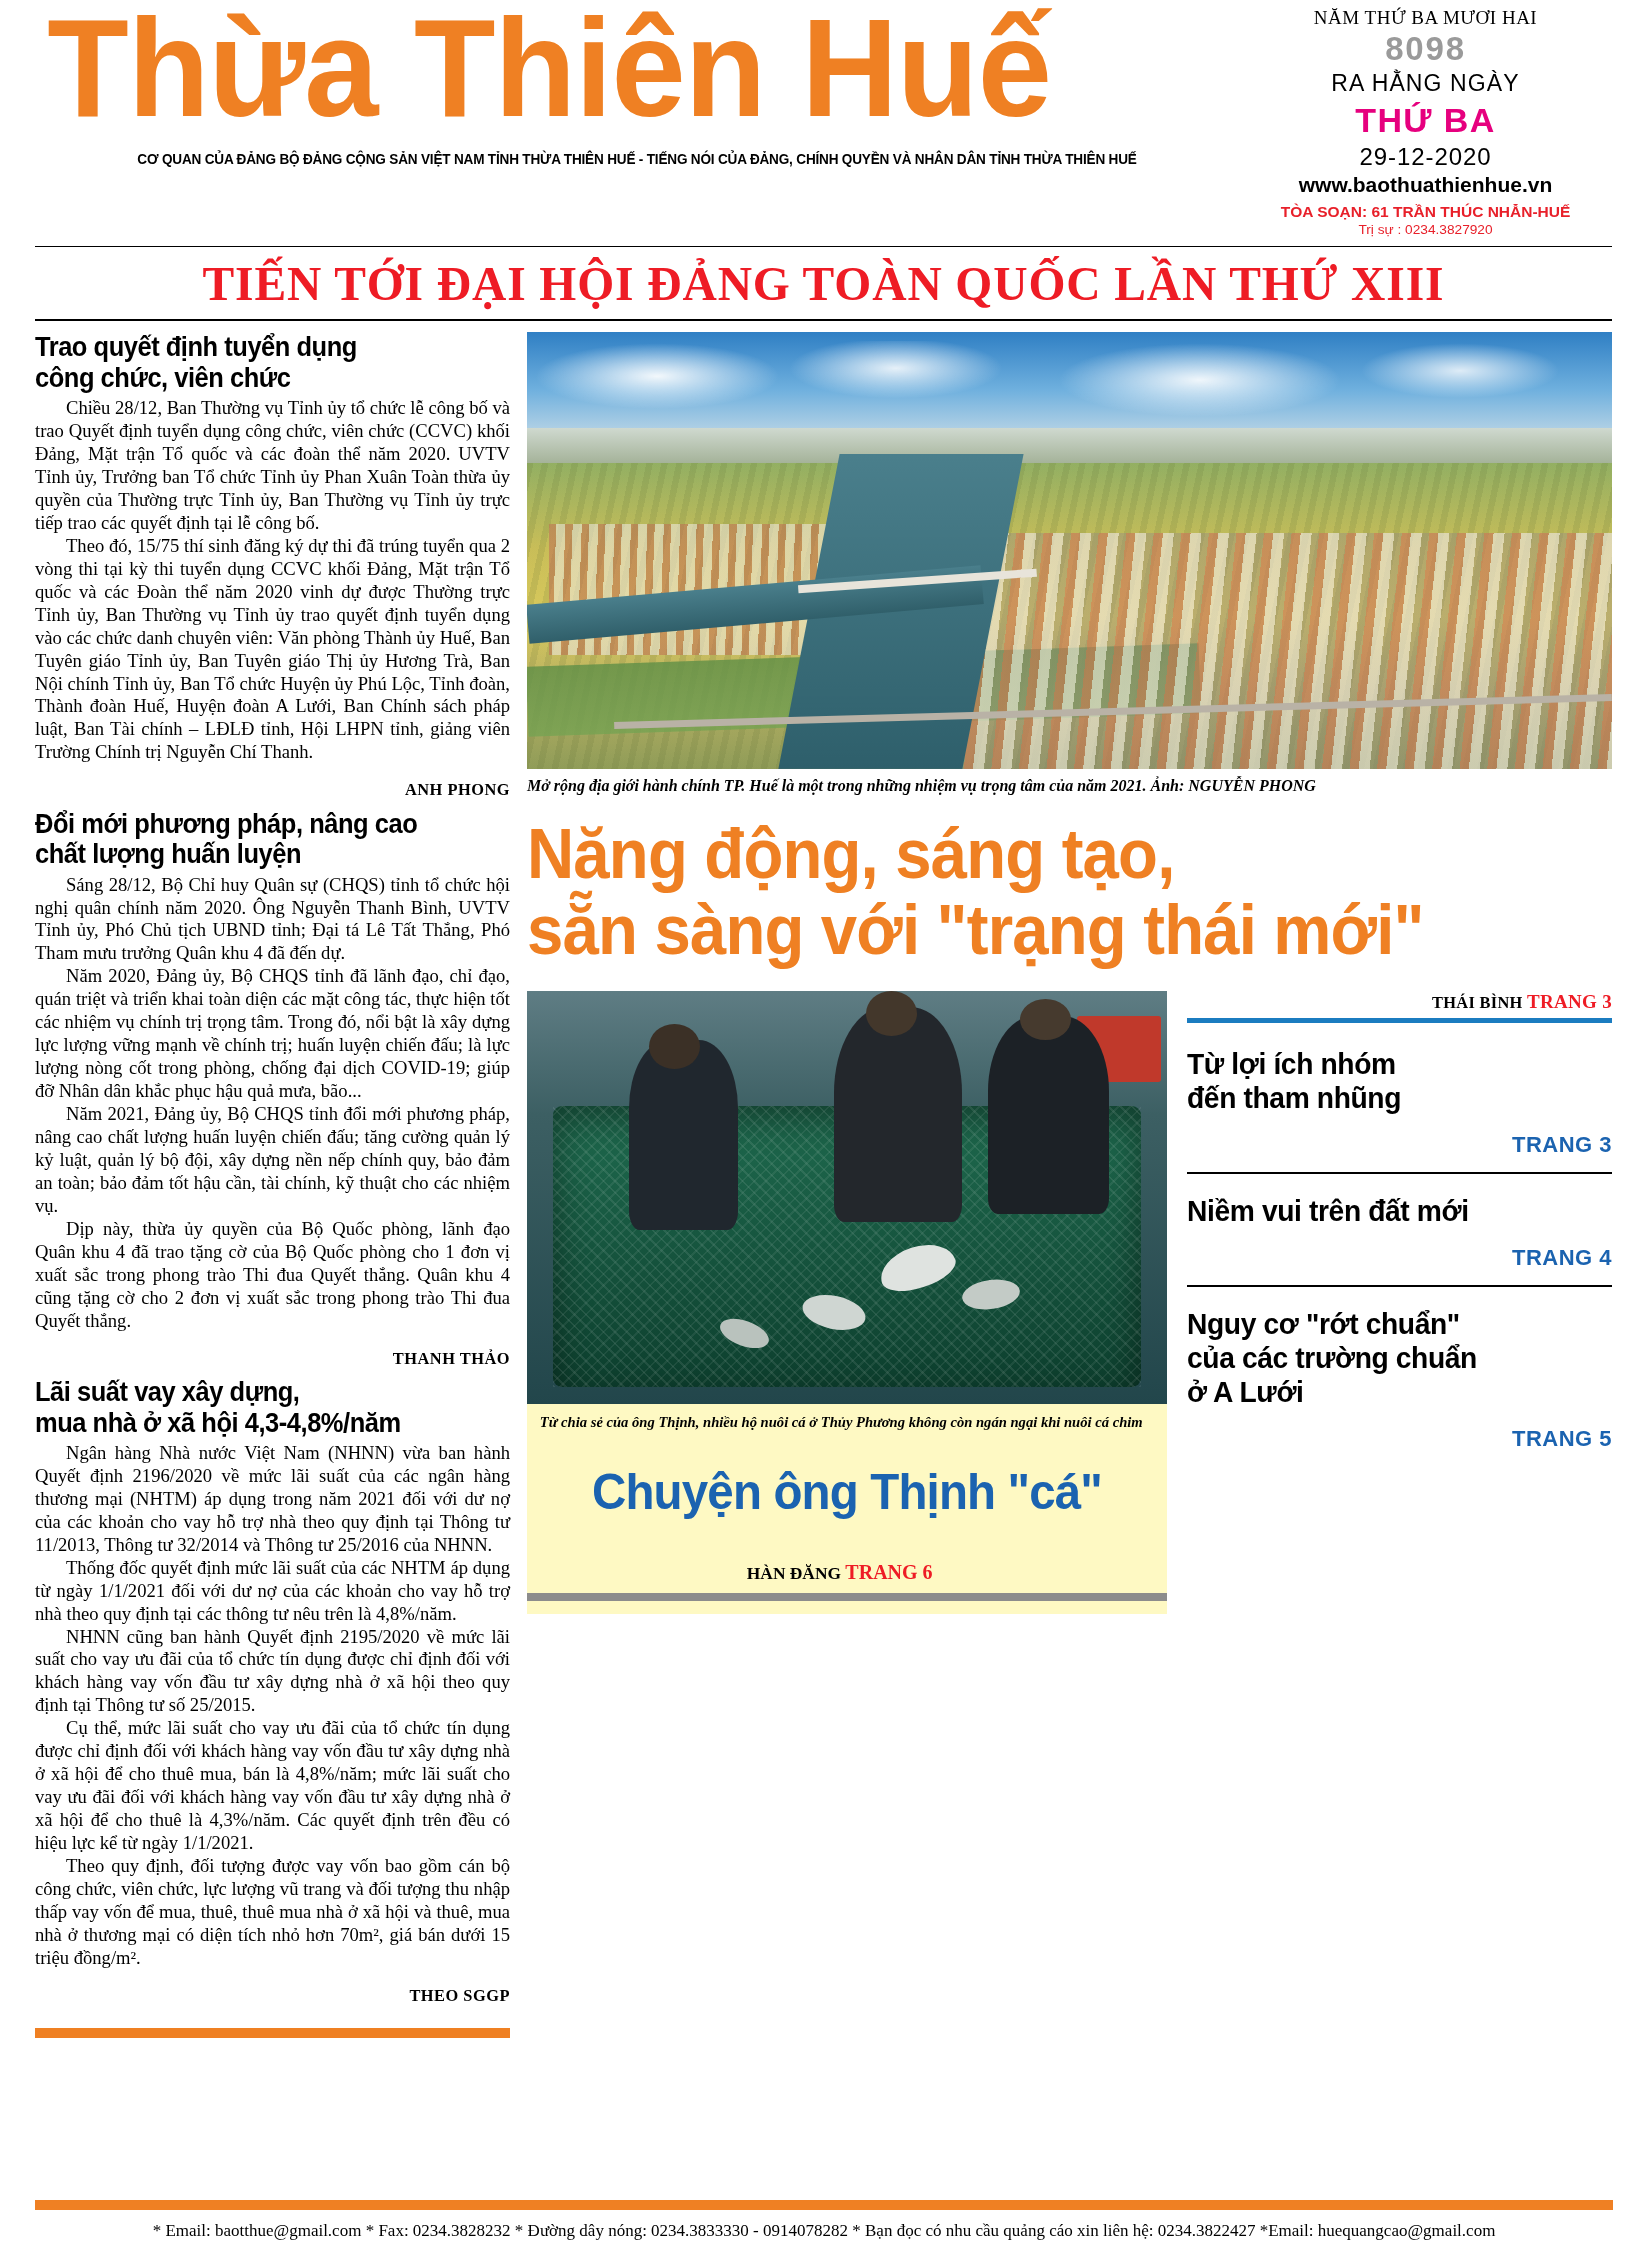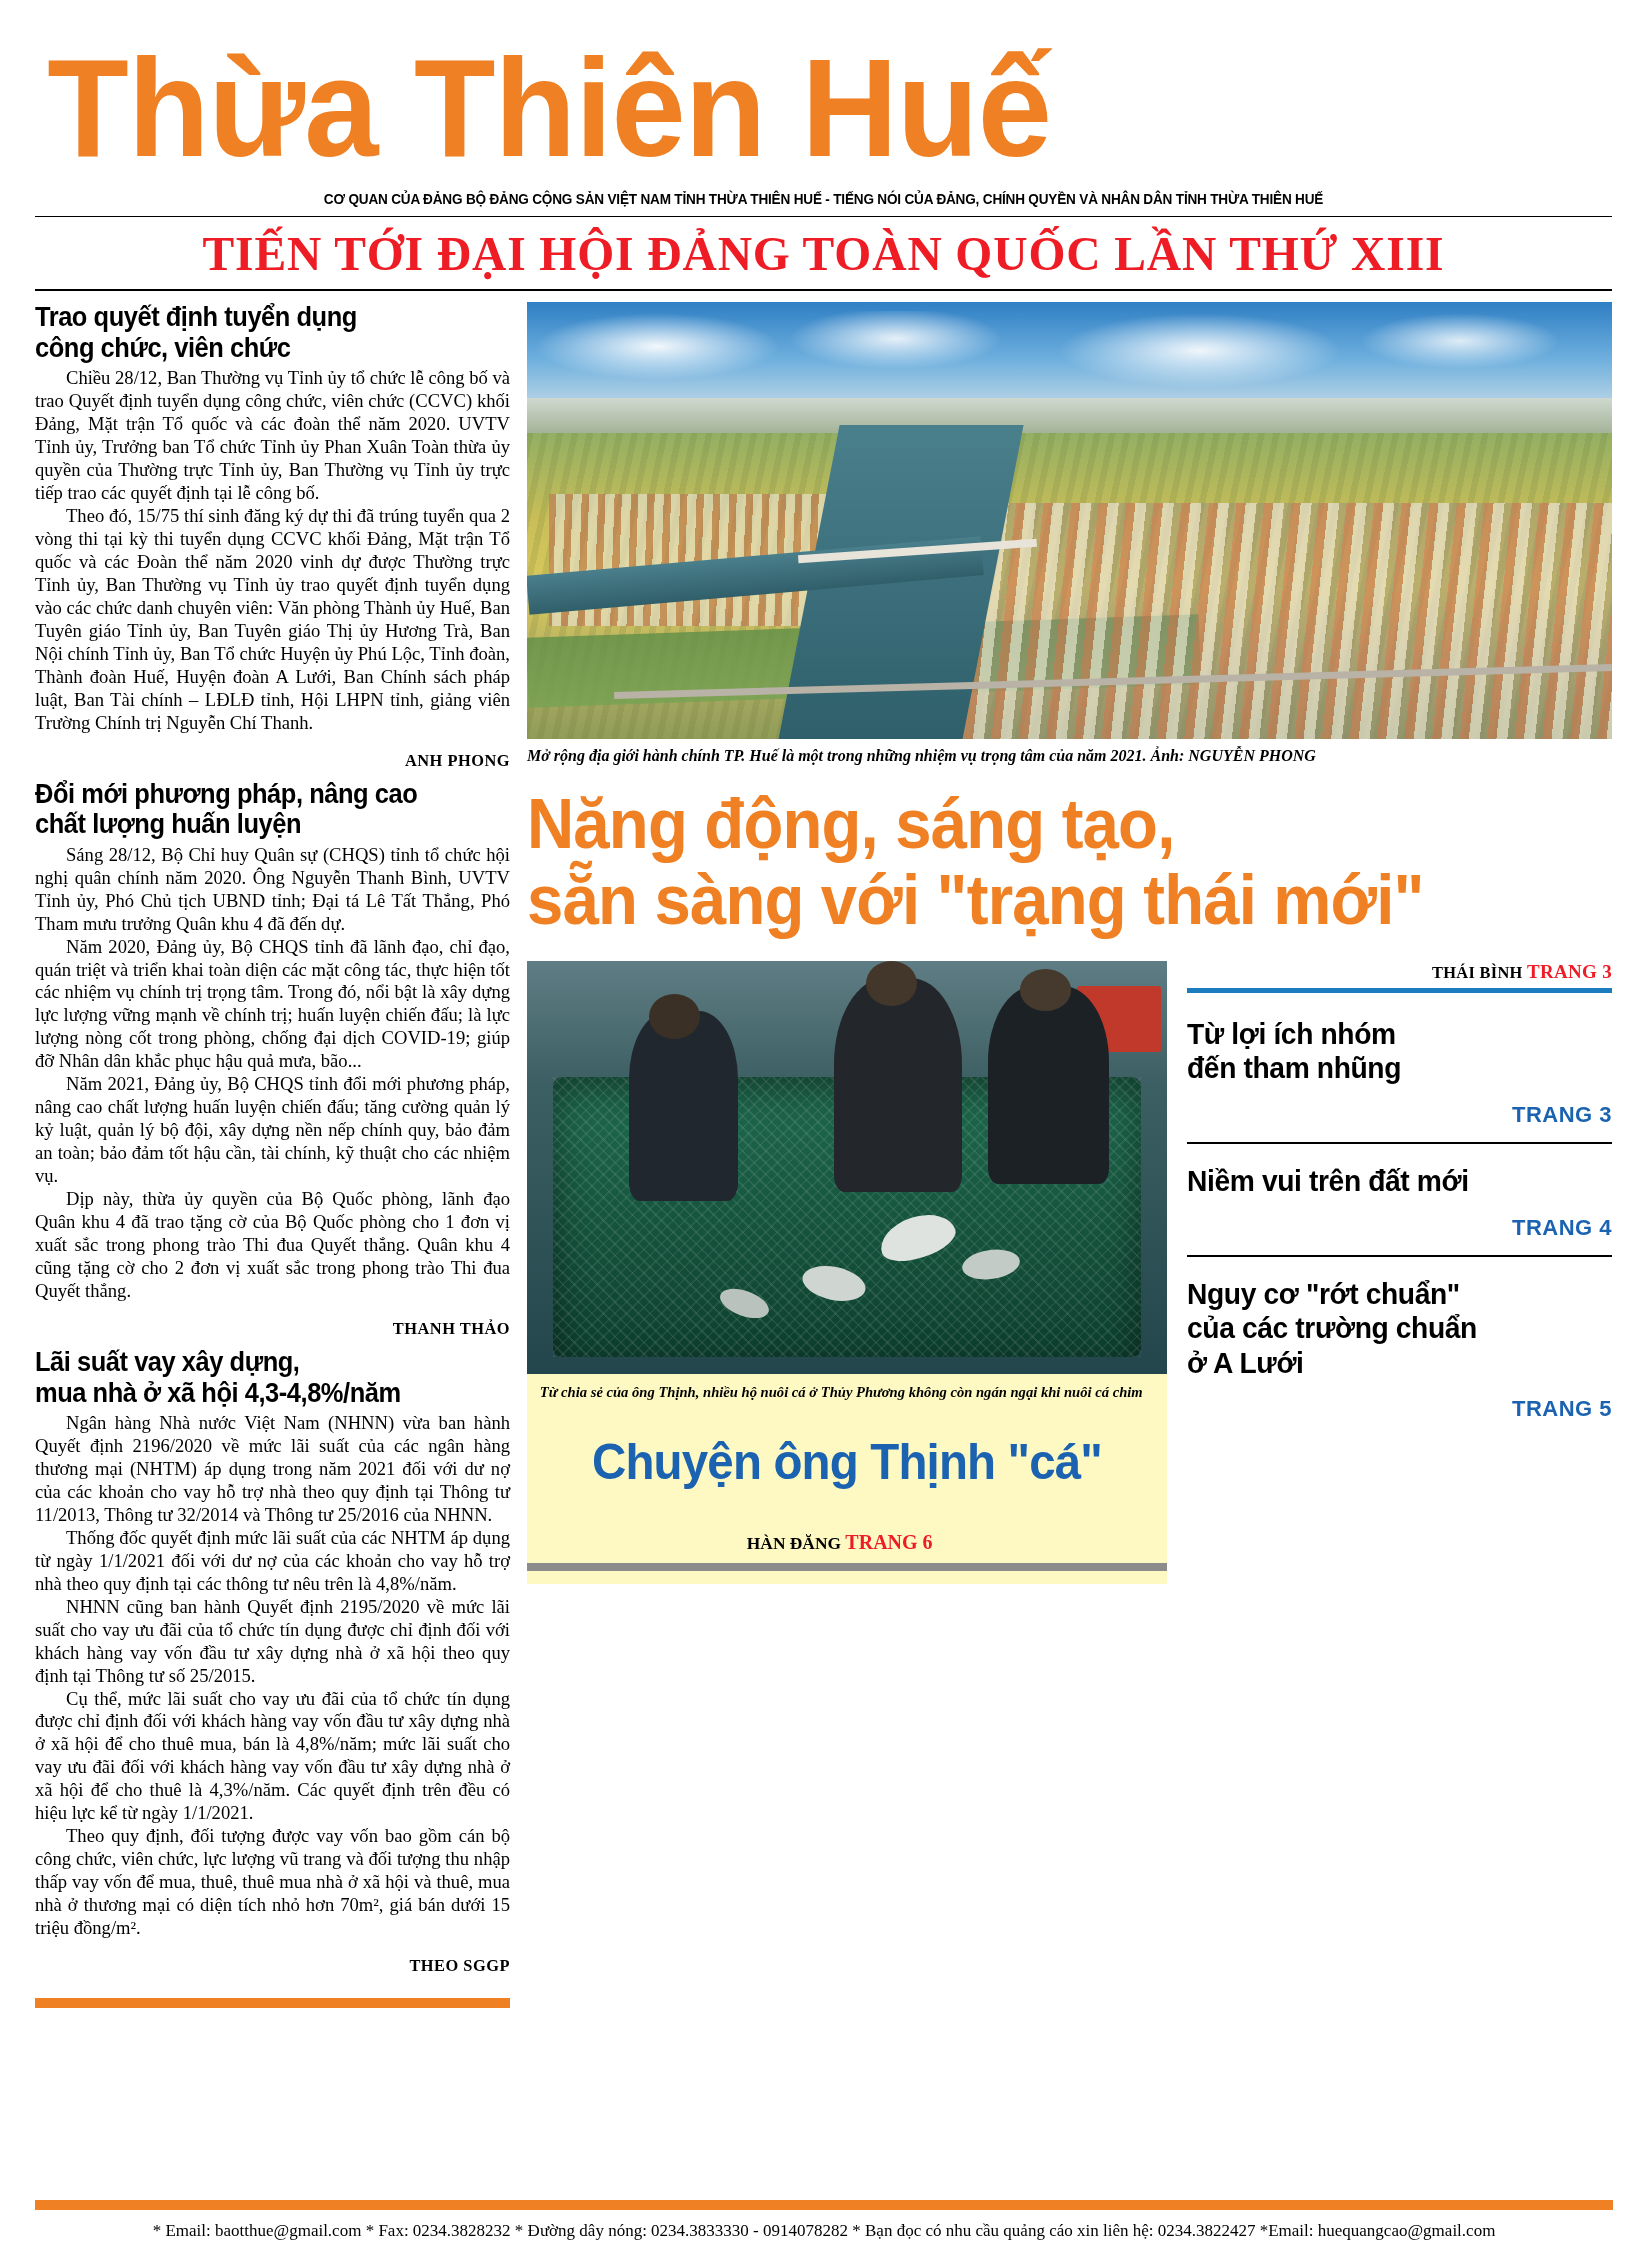--- a/index.html
+++ b/index.html
@@ -6,21 +6,21 @@
   body{
     width:1647px;height:2267px;
     background:#ffffff;
     font-family:"Liberation Serif", serif;
     color:#000;
     overflow:hidden;
   }
   .page{position:relative;width:1647px;height:2267px;box-sizing:border-box;padding:0 35px;}
 
   
-  .masthead{display:flex;align-items:flex-start;padding-top:40px;}
+  .masthead{display:flex;align-items:flex-start;}
   .mast-left{flex:1 1 auto;min-width:0;}
   .mast-title{
     font-family:"Liberation Sans", sans-serif;
     font-weight:bold;
     font-size:139px;
     line-height:0.98;
     color:#ef8023;
     letter-spacing:-0.9px;
     transform:scaleX(0.96);
     transform-origin:left center;
@@ -284,20 +284,30 @@
 </head>
 <body>
 
 <div class="page">
 
   <div class="masthead">
     <div class="mast-left">
       <div class="mast-title">Thừa Thiên Huế</div>
       <div class="mast-tagline">CƠ QUAN CỦA ĐẢNG BỘ ĐẢNG CỘNG SẢN VIỆT NAM TỈNH THỪA THIÊN HUẾ - TIẾNG NÓI CỦA ĐẢNG, CHÍNH QUYỀN VÀ NHÂN DÂN TỈNH THỪA THIÊN HUẾ</div>
     </div>
+    <div class="mast-right">
+      <div class="mr-year">NĂM THỨ BA MƯƠI HAI</div>
+      <div class="mr-issue">8098</div>
+      <div class="mr-daily">RA HẰNG NGÀY</div>
+      <div class="mr-weekday">THỨ BA</div>
+      <div class="mr-date">29-12-2020</div>
+      <div class="mr-web">www.baothuathienhue.vn</div>
+      <div class="mr-addr">TÒA SOẠN: 61 TRẦN THÚC NHẪN-HUẾ</div>
+      <div class="mr-phone">Trị sự : 0234.3827920</div>
+    </div>
   </div>
 
   <div class="rule-thin"></div>
 
   <div class="banner">TIẾN TỚI ĐẠI HỘI ĐẢNG TOÀN QUỐC LẦN THỨ XIII</div>
   <div class="rule-thick"></div>
 
   <div class="content">
 
     <div class="col-left">

